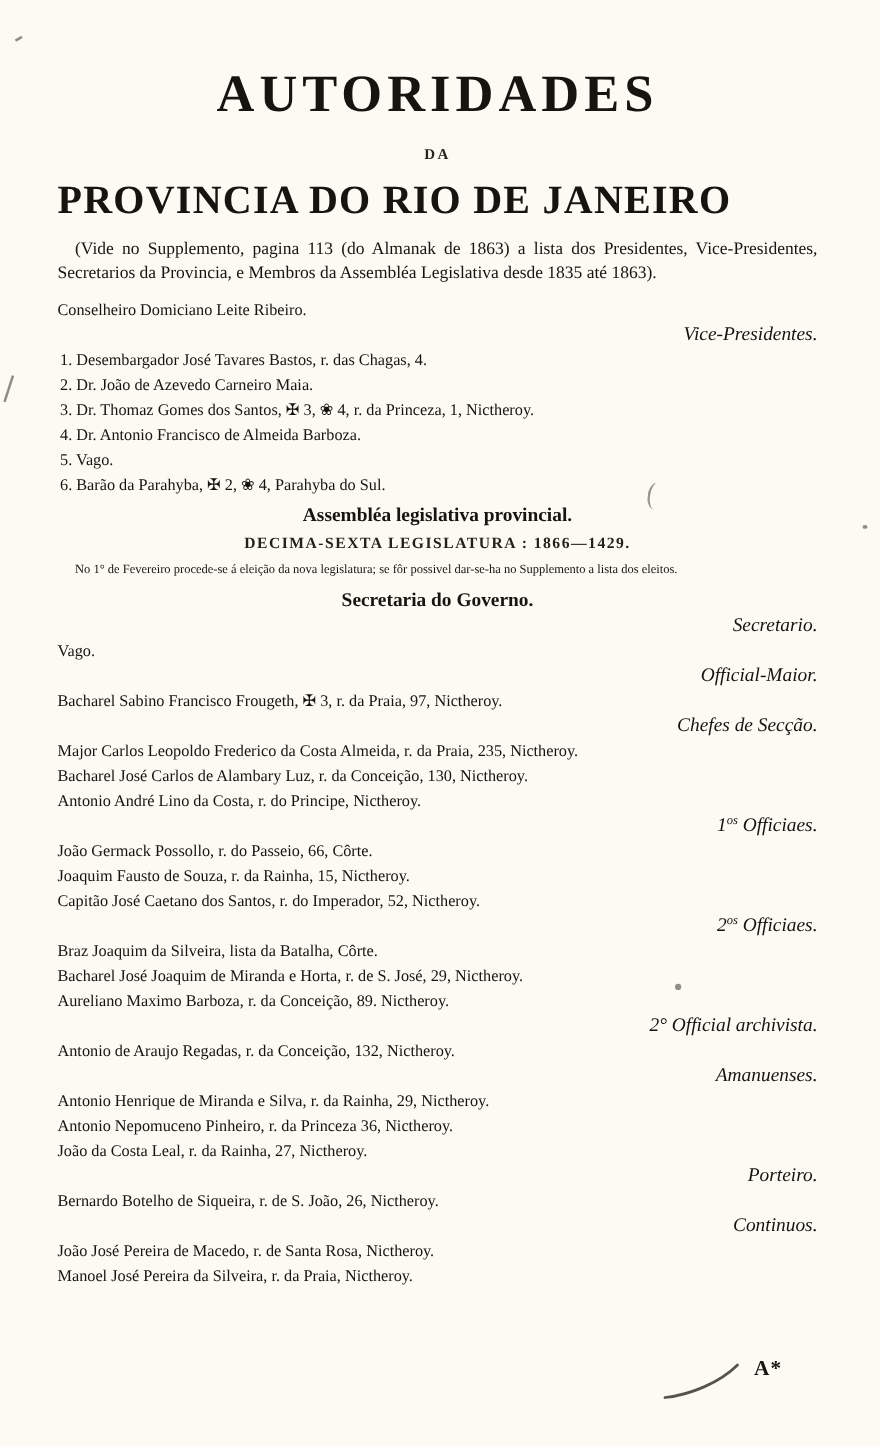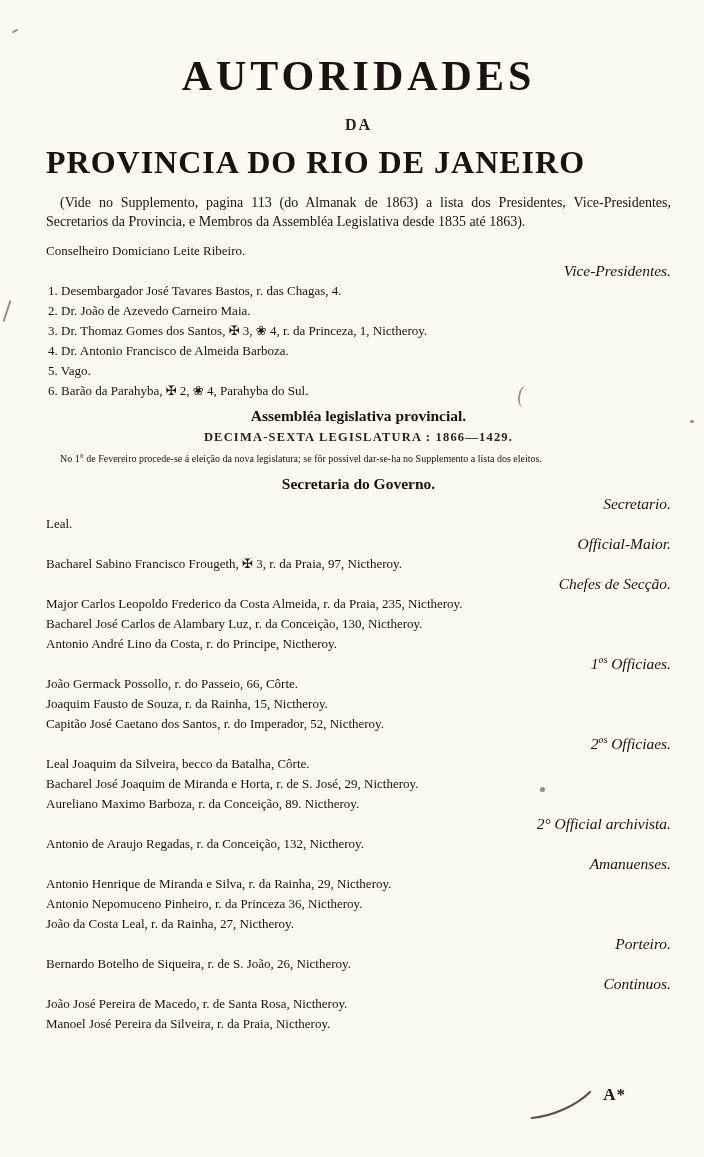--- a/index.html
+++ b/index.html
@@ -4,27 +4,27 @@
 <style>
   html,body{margin:0;padding:0;}
   body{
     width:704px;height:1157px;
     background:#fbfaf3;
     font-family:"Liberation Serif","DejaVu Serif",serif;
     color:#17130f;
     position:relative;
     overflow:hidden;
   }
-  .sheet{padding:30px 33px 0 46px;position:relative;}
+  .sheet{padding:30px 50px 0 46px;position:relative;}
   .title{
     text-align:center;font-weight:bold;font-size:42px;letter-spacing:4px;
     margin:22px 0 0 0;
   }
   .connector{
-    text-align:center;font-weight:bold;font-size:16px;letter-spacing:2px;
+    text-align:center;font-weight:bold;font-size:12px;letter-spacing:2px;
     margin:16px 0 6px 0;color:#2a241e;
   }
   .subtitle{
     text-align:left;font-weight:bold;font-size:32px;letter-spacing:1px;
     margin:10px 0 12px 0;
   }
   .intro{
     font-size:14px;line-height:19px;text-align:justify;text-indent:14px;
     margin:4px 0 10px 0;
   }
@@ -87,37 +87,37 @@
     <p class="entry">6. Barão da Parahyba, ✠ 2, ❀ 4, Parahyba do Sul.</p>
   </div>
 
   <div class="h-bold">Assembléa legislativa provincial.</div>
   <div class="h-caps">DECIMA-SEXTA LEGISLATURA : 1866—1429.</div>
   <p class="para">No 1° de Fevereiro procede-se á eleição da nova legislatura; se fôr possivel dar-se-ha no Supplemento a lista dos eleitos.</p>
 
   <div class="h-bold">Secretaria do Governo.</div>
 
   <div class="h-italic">Secretario.</div>
-  <p class="entry">Leal.</p>
+  <p class="entry">Vago.</p>
 
   <div class="h-italic">Official-Maior.</div>
   <p class="entry">Bacharel Sabino Francisco Frougeth, ✠ 3, r. da Praia, 97, Nictheroy.</p>
 
   <div class="h-italic">Chefes de Secção.</div>
   <p class="entry">Major Carlos Leopoldo Frederico da Costa Almeida, r. da Praia, 235, Nictheroy.</p>
   <p class="entry">Bacharel José Carlos de Alambary Luz, r. da Conceição, 130, Nictheroy.</p>
   <p class="entry">Antonio André Lino da Costa, r. do Principe, Nictheroy.</p>
 
   <div class="h-italic"><span>1</span><sup class="ord">os</sup><span> Officiaes.</span></div>
   <p class="entry">João Germack Possollo, r. do Passeio, 66, Côrte.</p>
   <p class="entry">Joaquim Fausto de Souza, r. da Rainha, 15, Nictheroy.</p>
   <p class="entry">Capitão José Caetano dos Santos, r. do Imperador, 52, Nictheroy.</p>
 
   <div class="h-italic"><span>2</span><sup class="ord">os</sup><span> Officiaes.</span></div>
-  <p class="entry">Leal Joaquim da Silveira, becco da Batalha, Côrte.</p>
+  <p class="entry">Braz Joaquim da Silveira, lista da Batalha, Côrte.</p>
   <p class="entry">Bacharel José Joaquim de Miranda e Horta, r. de S. José, 29, Nictheroy.</p>
   <p class="entry">Aureliano Maximo Barboza, r. da Conceição, 89. Nictheroy.</p>
 
   <div class="h-italic">2° Official archivista.</div>
   <p class="entry">Antonio de Araujo Regadas, r. da Conceição, 132, Nictheroy.</p>
 
   <div class="h-italic">Amanuenses.</div>
   <p class="entry">Antonio Henrique de Miranda e Silva, r. da Rainha, 29, Nictheroy.</p>
   <p class="entry">Antonio Nepomuceno Pinheiro, r. da Princeza 36, Nictheroy.</p>
   <p class="entry">João da Costa Leal, r. da Rainha, 27, Nictheroy.</p>

